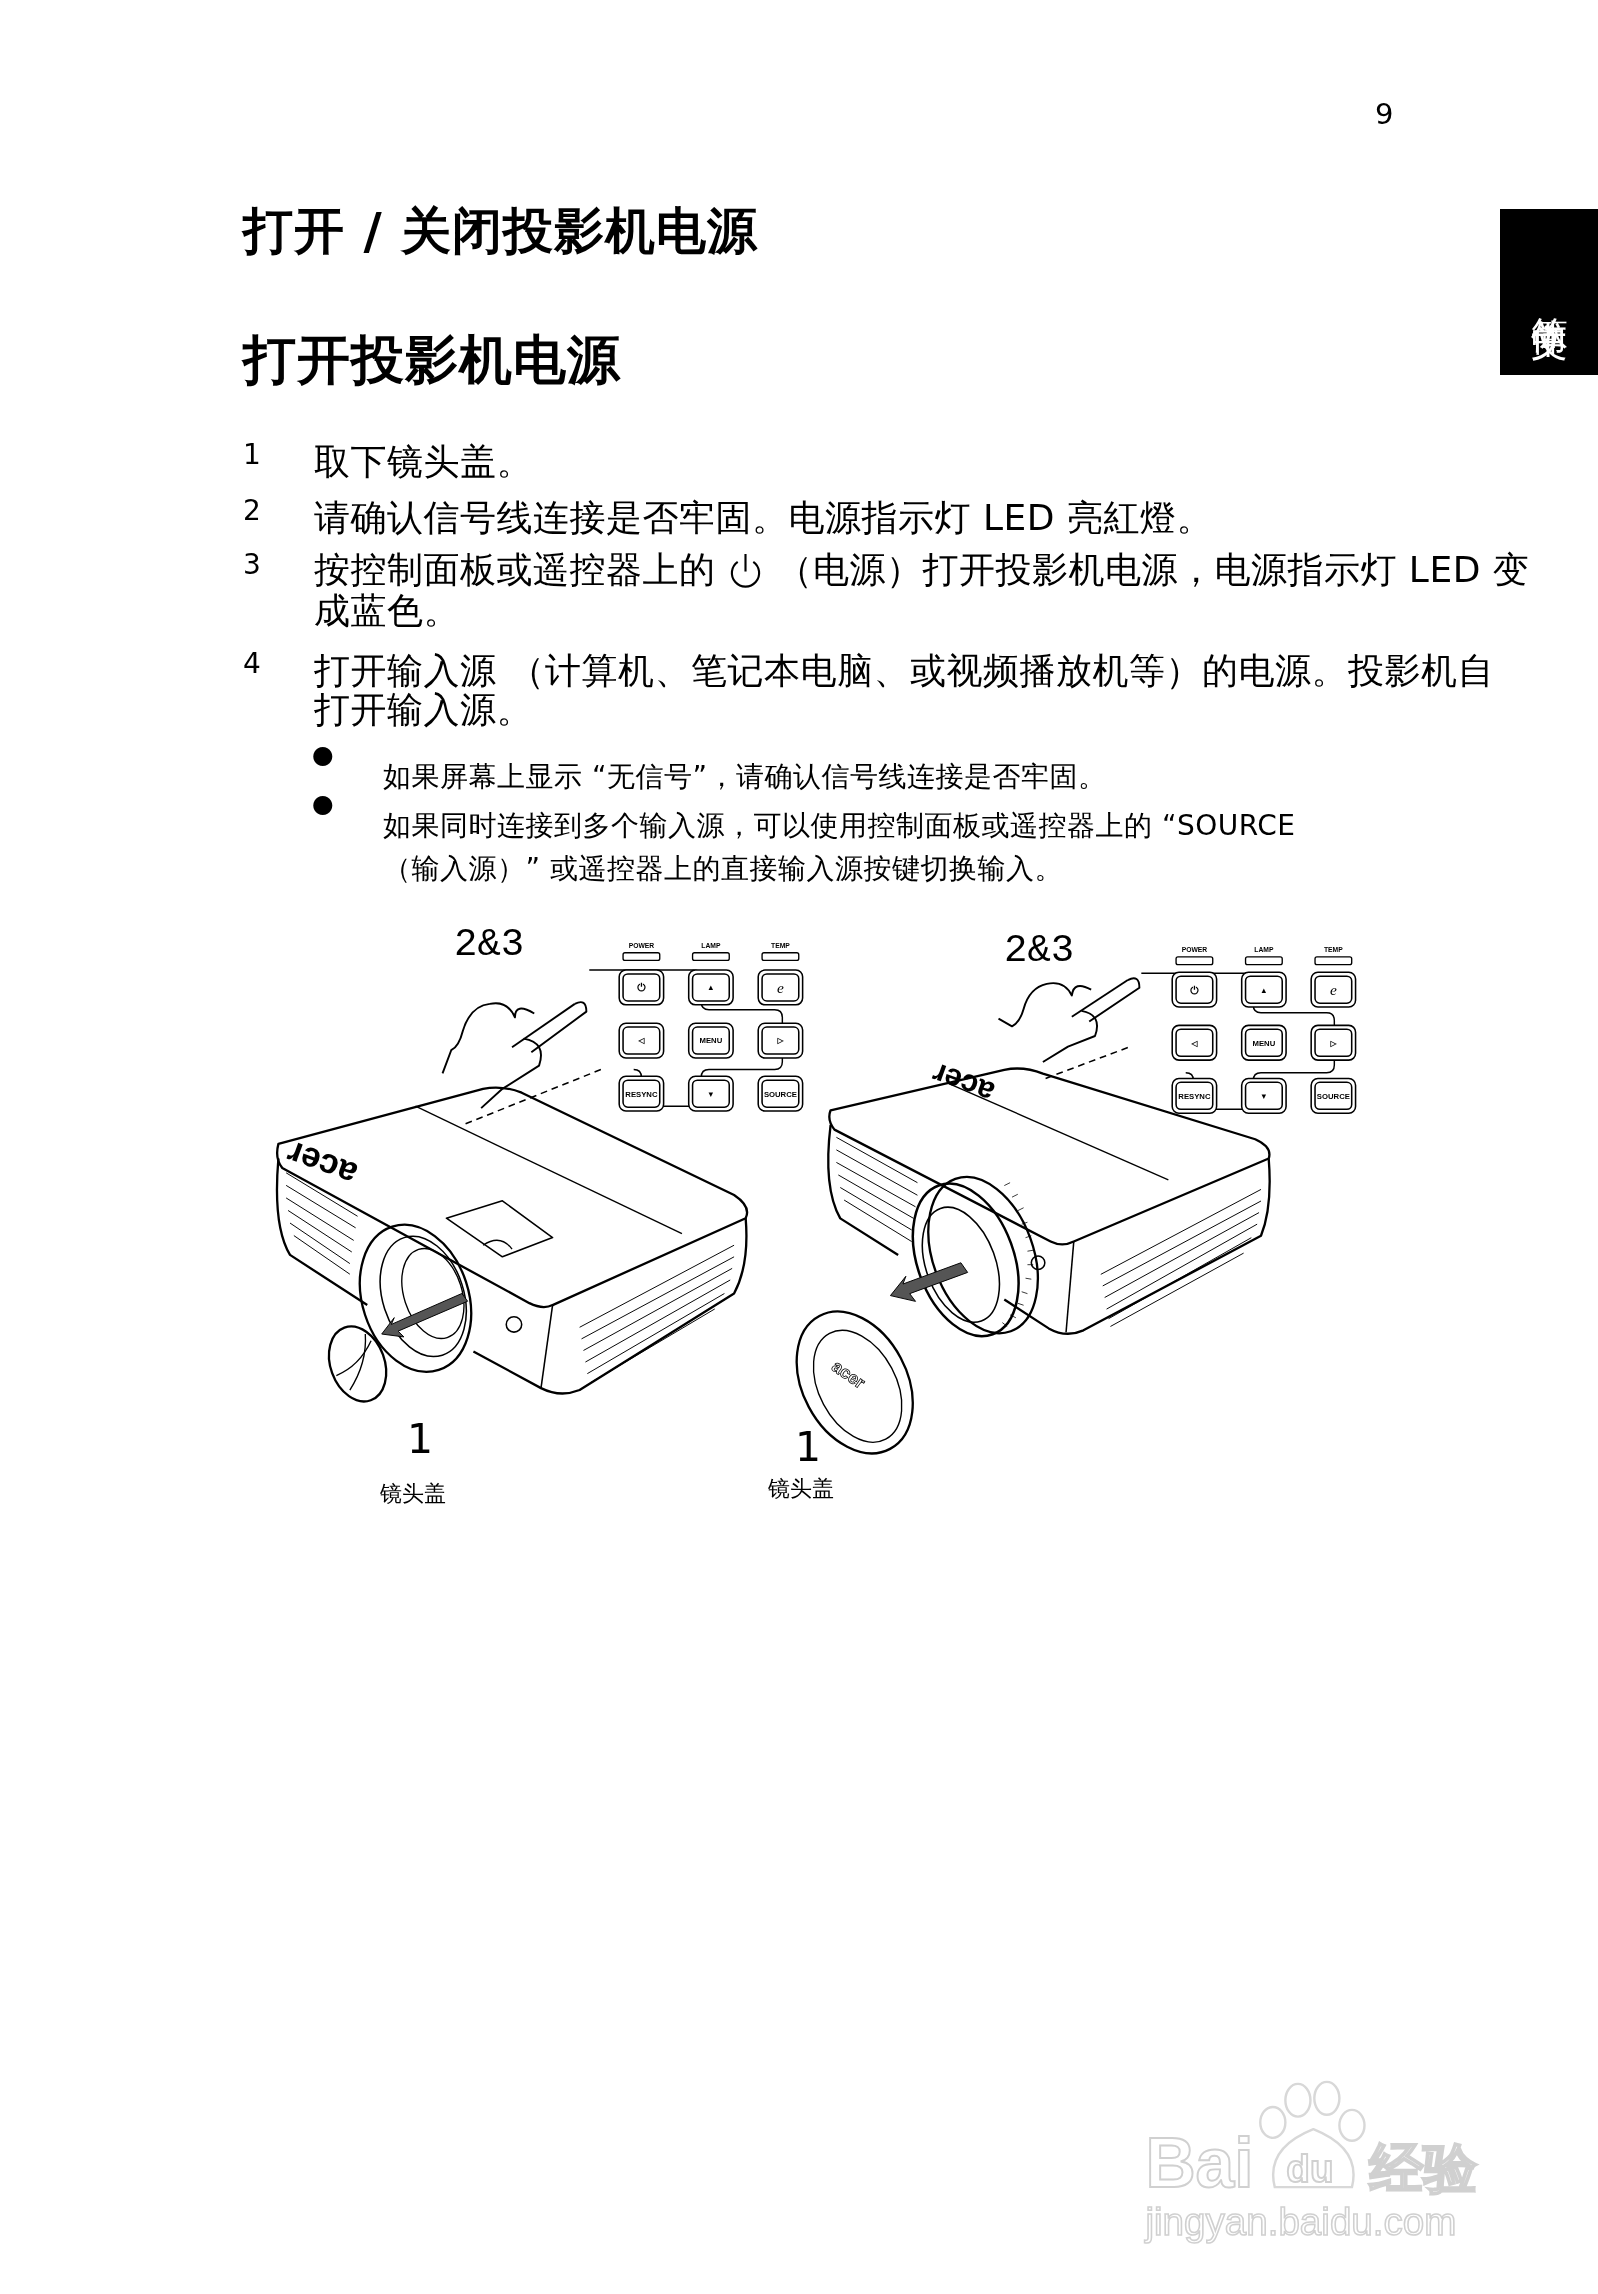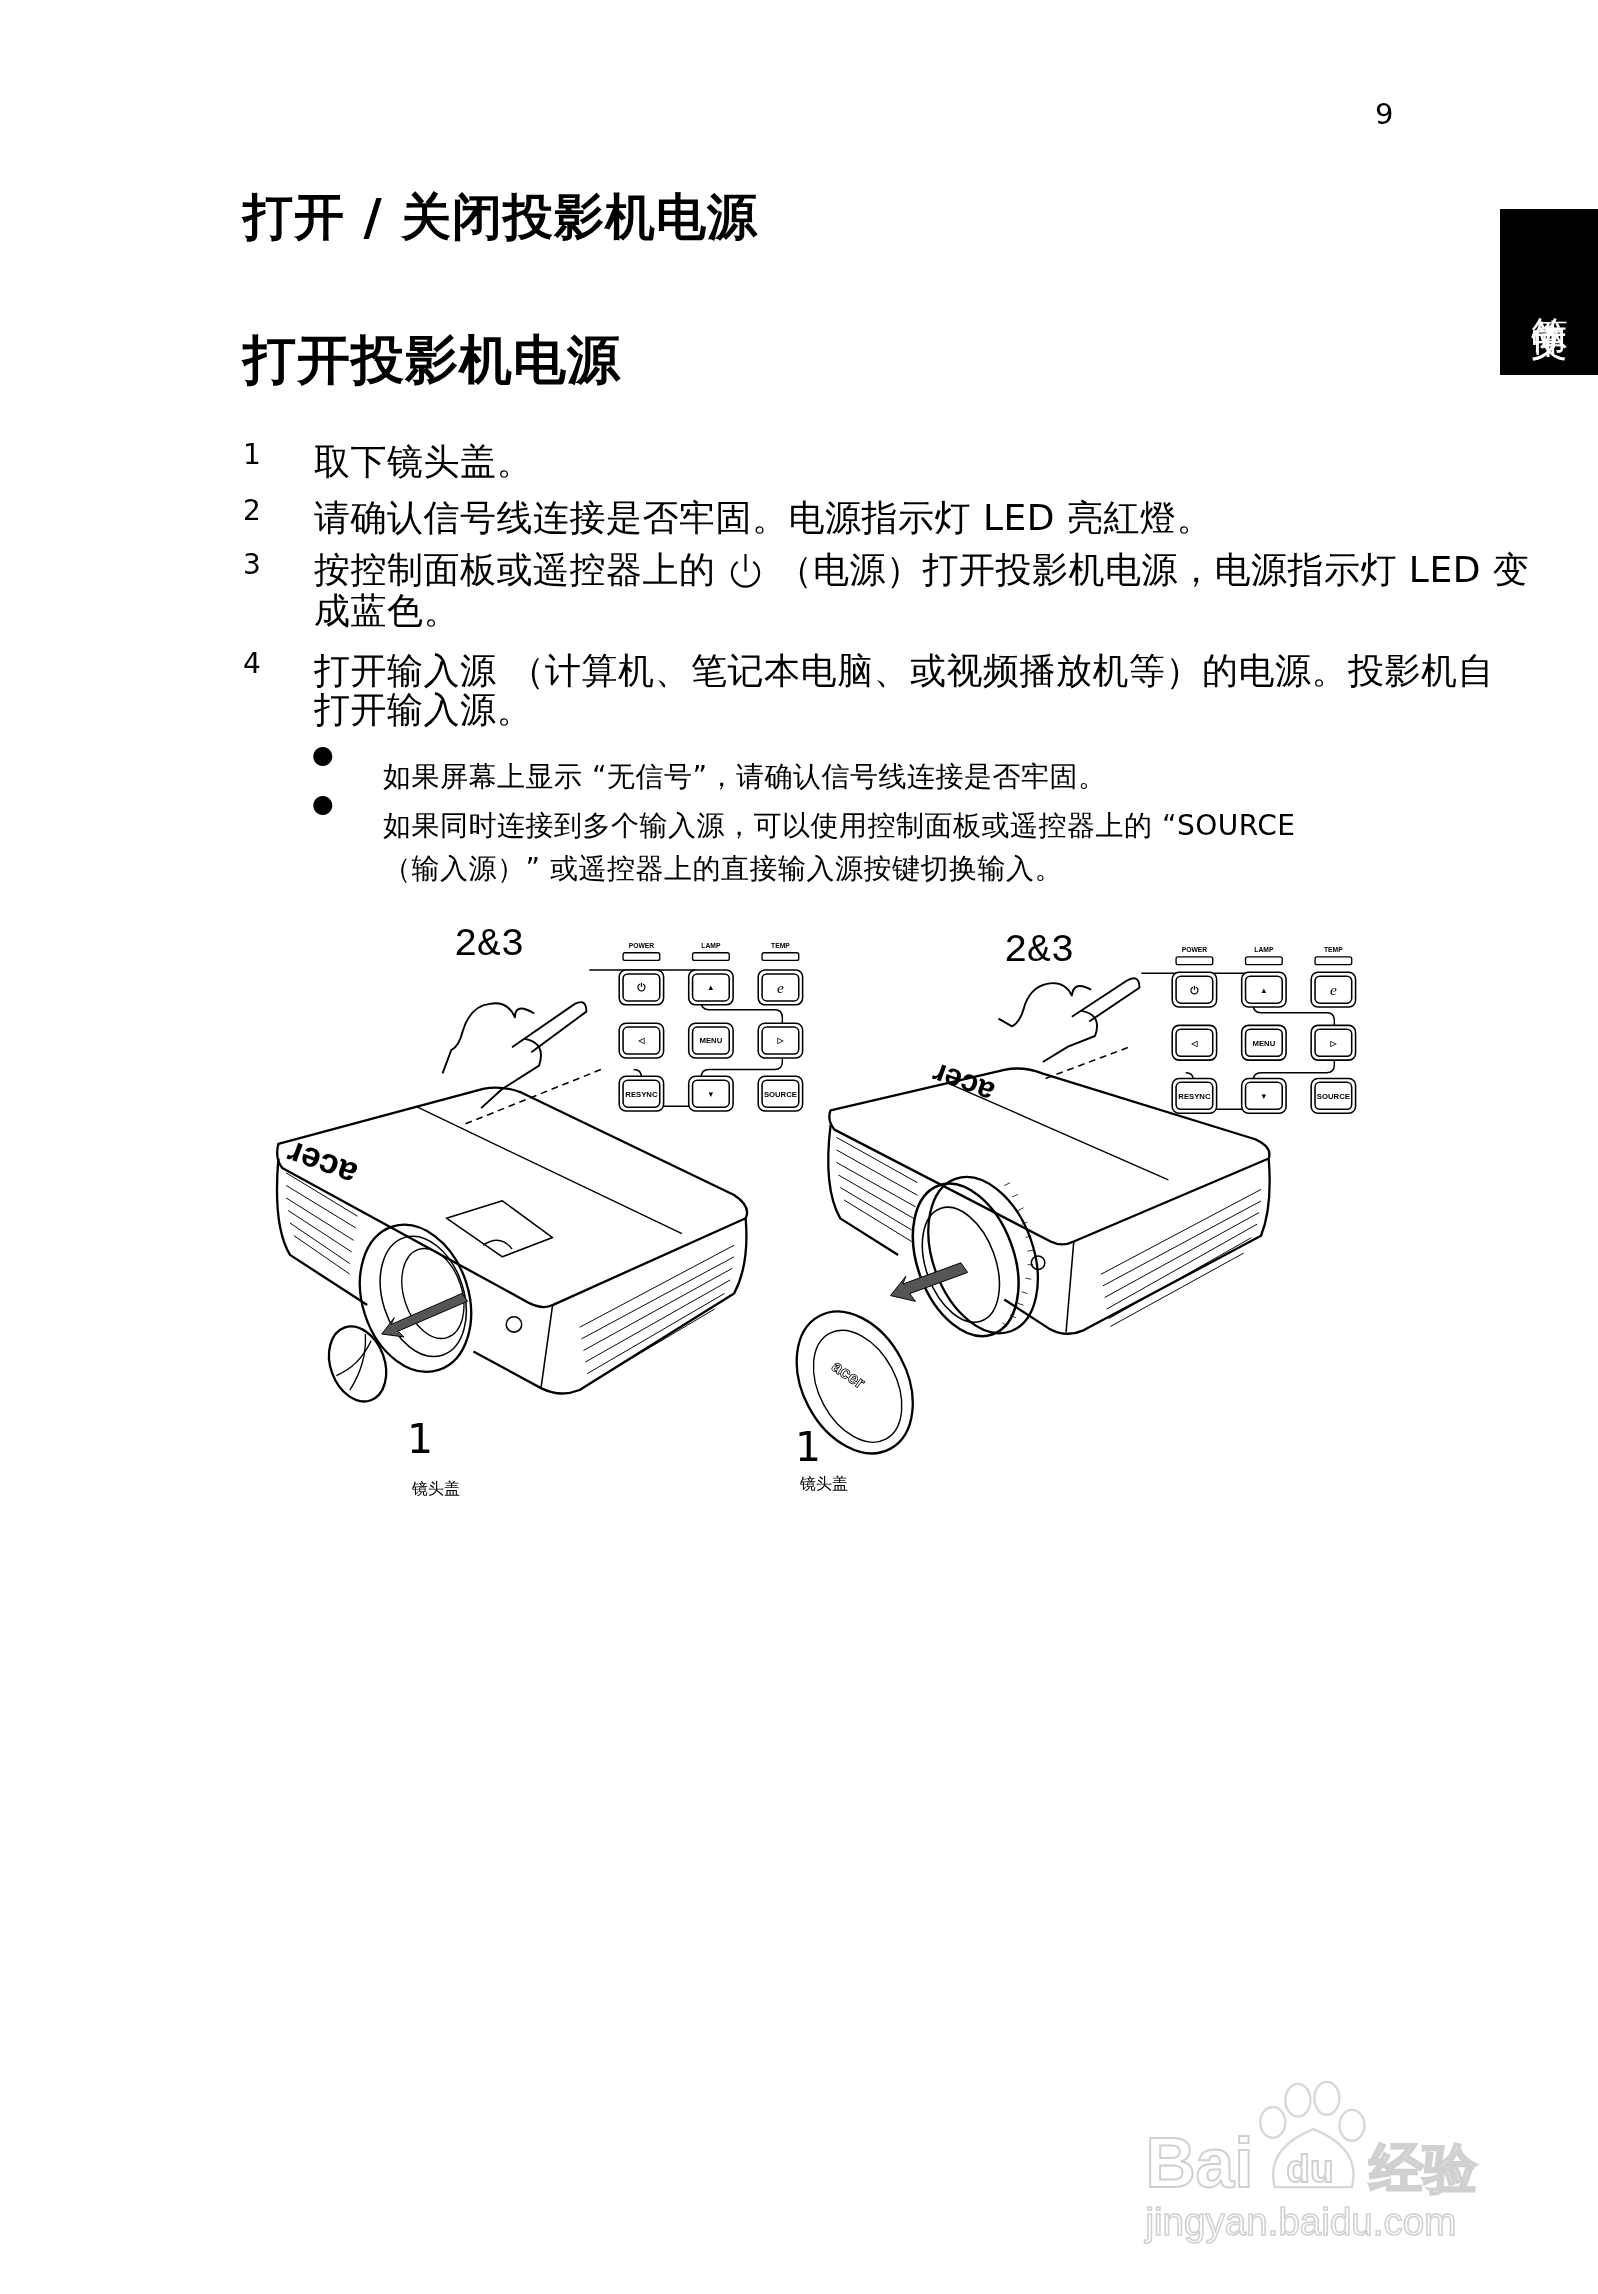--- a/index.html
+++ b/index.html
@@ -4,30 +4,30 @@
 <style>
   html, body { margin:0; padding:0; background:#ffffff; }
   body { width:1599px; height:2294px; position:relative; overflow:hidden;
          font-family:"DejaVu Sans","Liberation Sans",sans-serif; color:#000; }
   .abs { position:absolute; }
   .page-num { left:1375px; top:97px; font-size:29px; }
   .lang-tab { left:1500px; top:209px; width:98px; height:166px; background:#000; }
   .lang-tab span { position:absolute; left:0; top:0; width:98px; height:166px;
      color:#fff; font-size:37px; writing-mode:vertical-rl; text-align:center;
      line-height:98px; letter-spacing:1.9px; }
-  .h1 { left:243px; top:184px; font-size:50px; font-weight:bold; letter-spacing:1px; }
+  .h1 { left:243px; top:198px; font-size:50px; font-weight:bold; letter-spacing:1px; }
   .h2 { left:243px; top:325px; font-size:53px; font-weight:bold; letter-spacing:1px; }
   .step-num { font-size:28px; left:243px; }
   .step-text { font-size:36px; left:314px; white-space:nowrap; letter-spacing:0.5px; }
   .bullet { font-size:25px; left:312px; }
   .bullet-text { font-size:28px; left:383px; white-space:nowrap; letter-spacing:0.5px;margin-top:20px; }
   .power-glyph { display:inline-block; width:37px; height:39px; vertical-align:-9.7px; }
   .callout { font-size:39px; font-family:Liberation Mono, monospace; }
   .one { font-size:41px; }
-  .cap-label { font-size:16px;margin-left:32px; }
+  .cap-label { font-size:22px; }
   .illus { position:absolute; }
   .panel-label { font-family:"Liberation Sans",sans-serif; font-size:7px; font-weight:bold; }
   .watermark { left:1130px; top:2052px; width:386px; height:193px; }
 </style>
 </head>
 <body>
 
 <div class="abs page-num">9</div>
 
 <div class="abs lang-tab">

